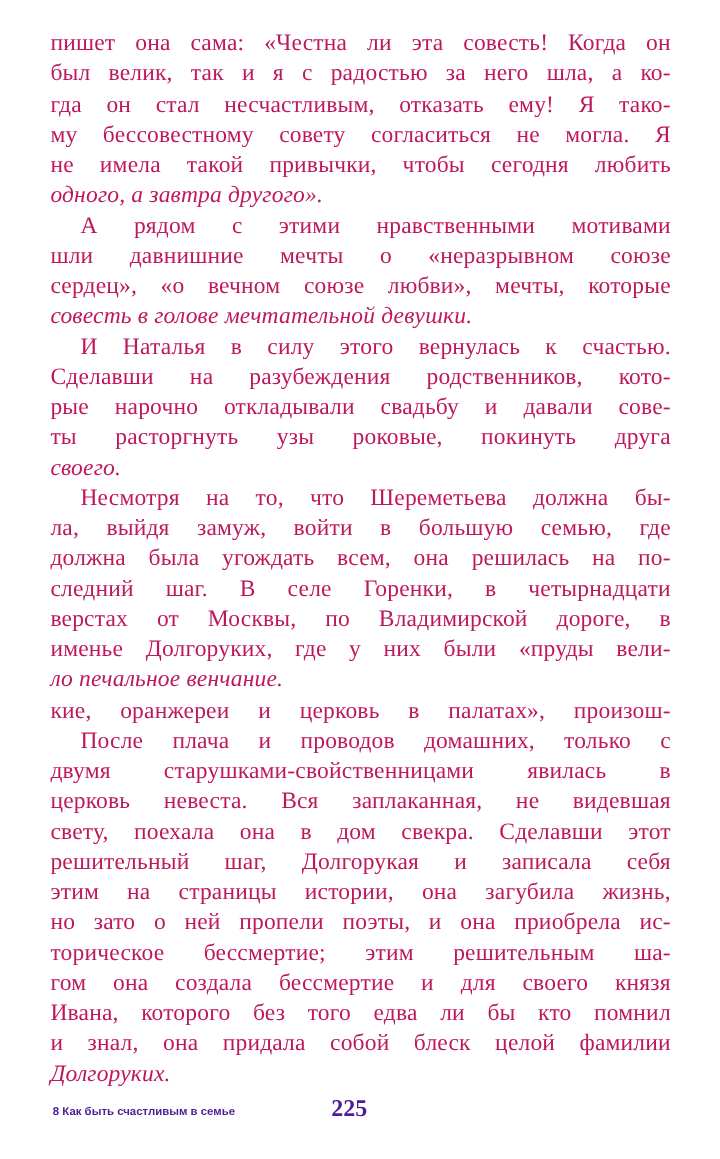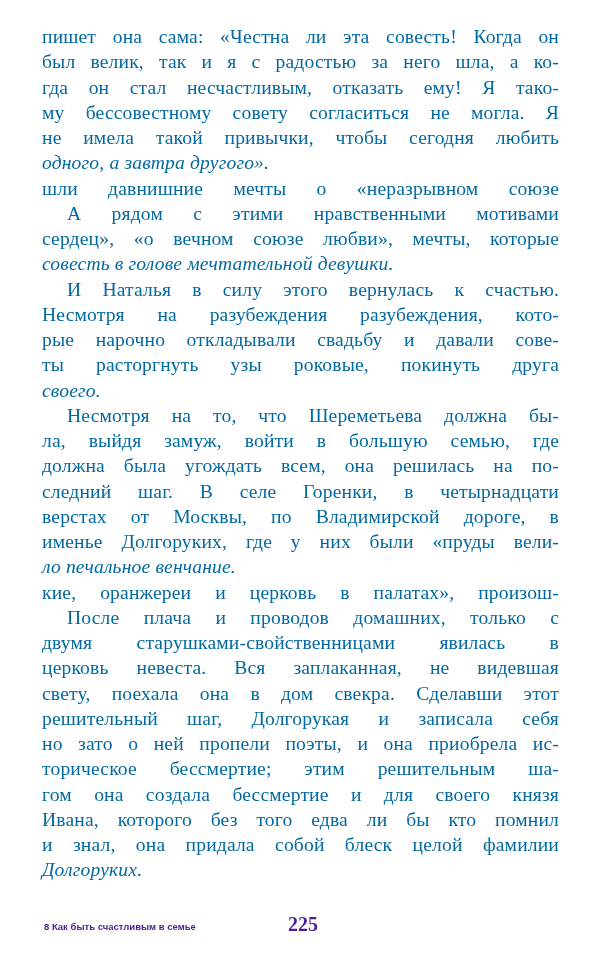--- a/index.html
+++ b/index.html
@@ -1,66 +1,66 @@
 <!DOCTYPE html>
 <html><head>
 <meta charset="utf-8">
 <style>
   html, body { margin: 0; padding: 0; background: #ffffff; }
   body { width: 600px; height: 966px; position: relative; overflow: hidden; }
   .page {
     position: absolute; left: 42px; top: 24px; width: 517px;
     font-family: "Liberation Serif", "DejaVu Serif", serif;
-    color: #0369a1;
+    color: #be185d;
     font-size: 19.6px;
     line-height: 25.25px;
   }
   .line {
     display: block; height: 25.25px; white-space: nowrap;
     text-align: justify; text-align-last: justify;
     letter-spacing: 0.15px;
   }
   .line.last { text-align-last: left; font-style: italic; }
   .line.indent { padding-left: 25px; }
   .footer {
     position: absolute; left: 44px; top: 915px; width: 520px; height: 24px;
     font-family: "Liberation Serif", "DejaVu Serif", serif; color: #4c1d95;
   }
   .footer-note {
     position: absolute; left: 0; top: 6px; font-size: 9.5px; font-weight: bold;
     font-family: "Liberation Sans", "DejaVu Sans", sans-serif;
   }
   .page-number {
-    position: absolute; left: 244px; top: -2px; font-size: 20px; font-weight: bold;
+    position: absolute; left: 232px; top: -2px; font-size: 20px; font-weight: bold;
   }
 </style>
 </head>
 <body>
 
 <div class="page">
 
   <div>
     <span class="line">пишет она сама: «Честна ли эта совесть! Когда он</span>
     <span class="line">был велик, так и я с радостью за него шла, а ко-</span>
     <span class="line">гда он стал несчастливым, отказать ему! Я тако-</span>
     <span class="line">му бессовестному совету согласиться не могла. Я</span>
     <span class="line">не имела такой привычки, чтобы сегодня любить</span>
     <span class="line last">одного, а завтра другого».</span>
   </div>
 
   <div>
+    <span class="line indent">А рядом с этими нравственными мотивами</span>
     <span class="line">шли давнишние мечты о «неразрывном союзе</span>
-    <span class="line indent">А рядом с этими нравственными мотивами</span>
     <span class="line">сердец», «о вечном союзе любви», мечты, которые</span>
     <span class="line last">совесть в голове мечтательной девушки.</span>
   </div>
 
   <div>
     <span class="line indent">И Наталья в силу этого вернулась к счастью.</span>
-    <span class="line">Несмотря на разубеждения разубеждения, кото-</span>
+    <span class="line">Сделавши на разубеждения родственников, кото-</span>
     <span class="line">рые нарочно откладывали свадьбу и давали сове-</span>
     <span class="line">ты расторгнуть узы роковые, покинуть друга</span>
     <span class="line last">своего.</span>
   </div>
 
   <div>
     <span class="line indent">Несмотря на то, что Шереметьева должна бы-</span>
     <span class="line">ла, выйдя замуж, войти в большую семью, где</span>
     <span class="line">должна была угождать всем, она решилась на по-</span>
     <span class="line">следний шаг. В селе Горенки, в четырнадцати</span>
@@ -69,20 +69,21 @@
     <span class="line last">ло печальное венчание.</span>
     <span class="line">кие, оранжереи и церковь в палатах», произош-</span>
   </div>
 
   <div>
     <span class="line indent">После плача и проводов домашних, только с</span>
     <span class="line">двумя старушками-свойственницами явилась в</span>
     <span class="line">церковь невеста. Вся заплаканная, не видевшая</span>
     <span class="line">свету, поехала она в дом свекра. Сделавши этот</span>
     <span class="line">решительный шаг, Долгорукая и записала себя</span>
+    <span class="line">этим на страницы истории, она загубила жизнь,</span>
     <span class="line">но зато о ней пропели поэты, и она приобрела ис-</span>
     <span class="line">торическое бессмертие; этим решительным ша-</span>
     <span class="line">гом она создала бессмертие и для своего князя</span>
     <span class="line">Ивана, которого без того едва ли бы кто помнил</span>
     <span class="line">и знал, она придала собой блеск целой фамилии</span>
     <span class="line last">Долгоруких.</span>
   </div>
 </div>
 
 <div class="footer">

